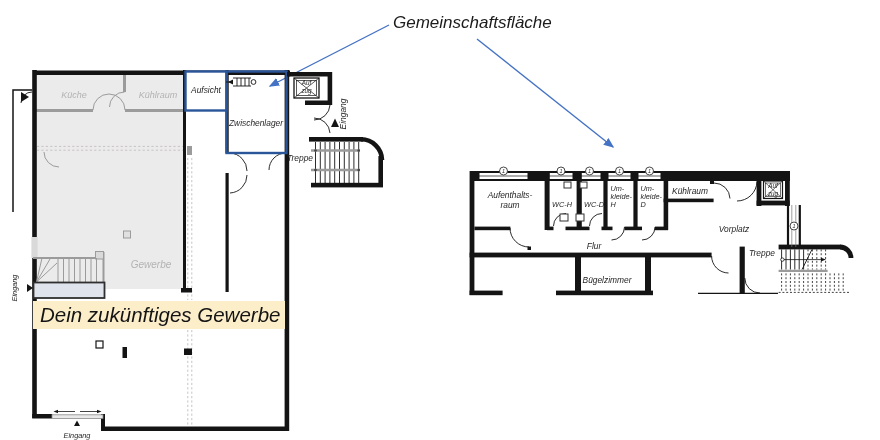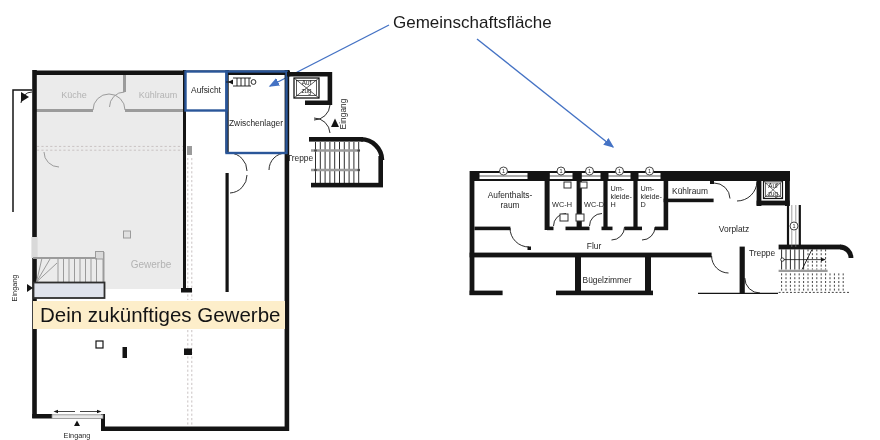--- a/index.html
+++ b/index.html
@@ -1,16 +1,16 @@
 <!DOCTYPE html>
 <html><head>
 <meta charset="utf-8">
 <style>
   html,body{margin:0;padding:0;background:#ffffff;}
-  #stage{position:relative;width:880px;height:440px;background:#ffffff;overflow:hidden;}
+  #stage{position:relative;width:880px;height:440px;background:#ffffff;overflow:hidden;font-style:italic;}
   svg{display:block;}
   text{font-family:"Liberation Sans",sans-serif;}
   .lbl{fill:#262626;}
   .gtxt{fill:#b3b3b3;}
   .s6{font-size:6.3px;}
   .s7{font-size:7.3px;}
   .s8{font-size:8.4px;}
   .s9{font-size:9px;}
   .s10{font-size:10px;}
   .title{font-size:17px;fill:#1b1b1b;}

